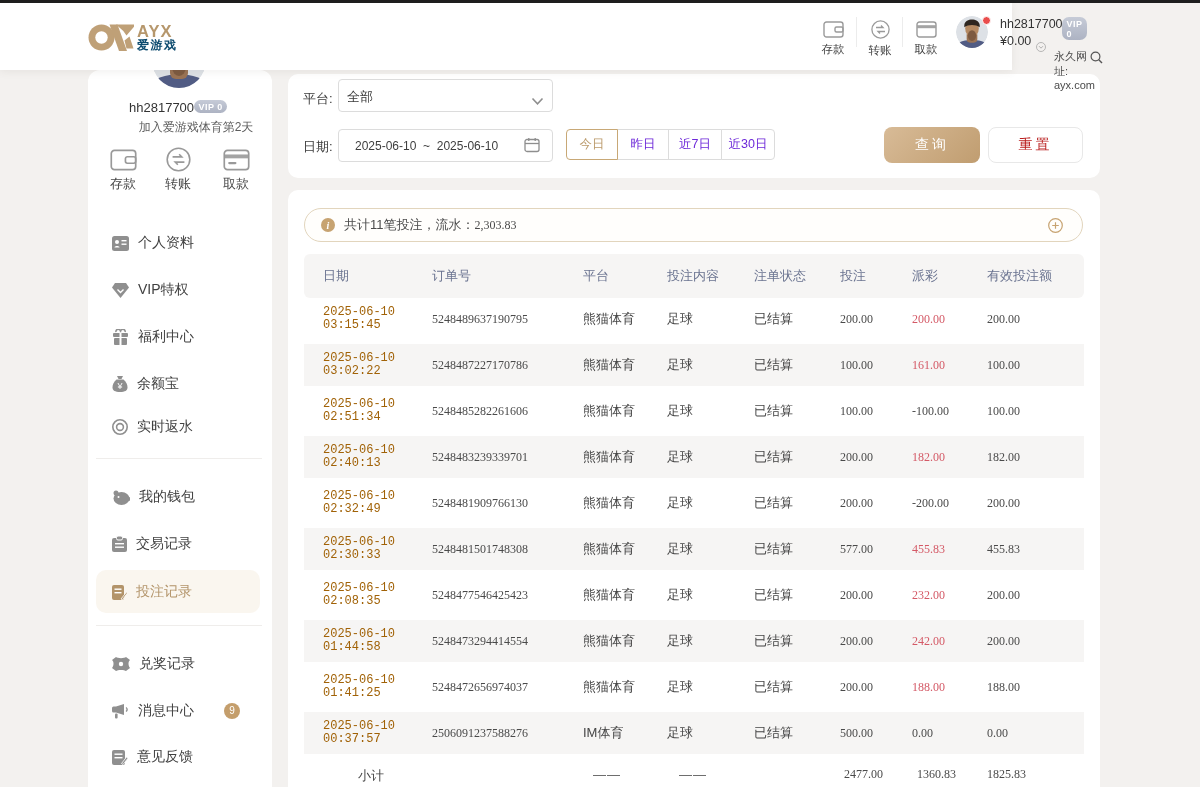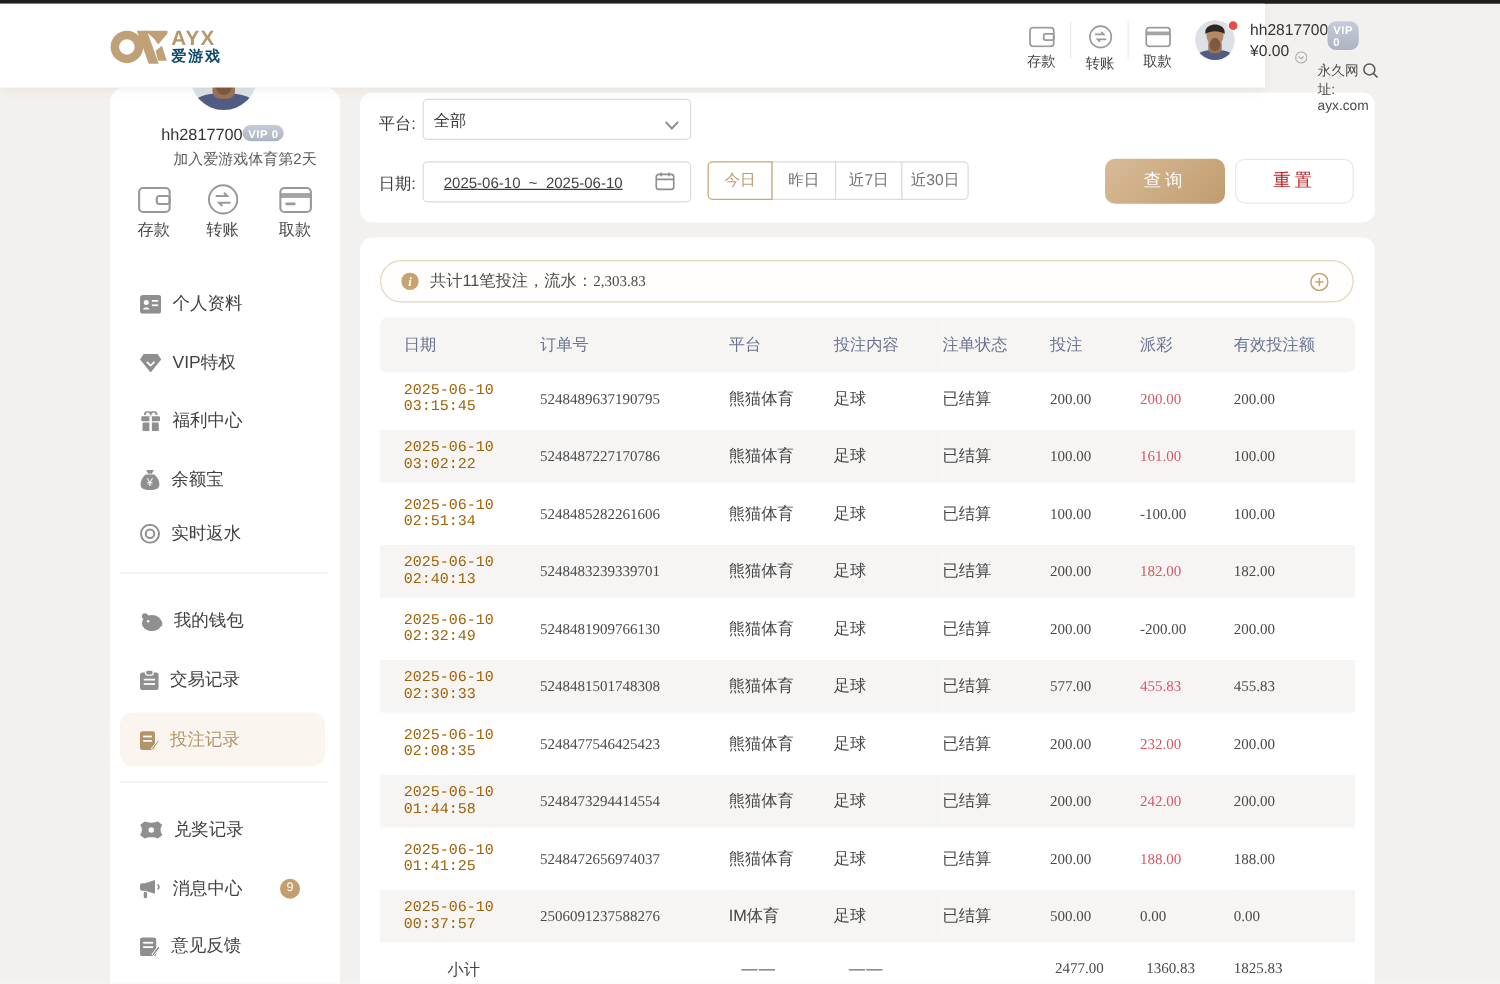--- a/index.html
+++ b/index.html
@@ -16,21 +16,21 @@
 .sidebar{left:88px;top:70px;width:184px;height:717px;background:#fff;border-radius:12px 12px 0 0;}
 .avatar-big{left:152px;top:34px;width:54px;height:54px;border-radius:50%;overflow:hidden;z-index:6;}
 .scenter{left:88px;width:184px;text-align:center;padding-left:16px;}
 .menu-item{left:100px;width:160px;height:36px;display:flex;align-items:center;color:#414141;font-size:14px;}
 .menu-item svg{margin-left:12px;margin-right:9px;flex:none;}
 .hl{left:96px;width:164px;height:43px;background:#faf6ef;border-radius:10px;}
 .sdiv{left:96px;width:166px;height:1px;background:#efedeb;}
 .panel{background:#fff;border-radius:10px;}
 .flabel{font-size:13px;color:#3c3c3c;}
 .selbox{left:338px;width:213px;height:31px;border:1px solid #dcdcdc;border-radius:4px;background:#fff;}
-.grpbtn{height:29px;border:1px solid #dcdcdc;background:#fff;font-size:12.5px;color:#737373;display:inline-flex;align-items:center;justify-content:center;box-sizing:content-box;}
+.grpbtn{height:29px;border:1px solid #dcdcdc;background:#fff;font-size:12.5px;color:#6d28d9;display:inline-flex;align-items:center;justify-content:center;box-sizing:content-box;}
 .sumbar{left:304px;top:208px;width:777px;height:32px;border:1px solid #e2d5bd;border-radius:17px;background:#fffefc;display:flex;align-items:center;}
 table{border-collapse:collapse;table-layout:fixed;width:780px;}
 td,th{padding:0;margin:0;font-weight:400;vertical-align:middle;text-align:left;}
 thead th{height:44px;background:#f6f5f4;color:#6a7390;font-size:13px;}
 thead th:first-child{border-radius:6px 0 0 6px;padding-left:19px;}
 thead th:last-child{border-radius:0 6px 6px 0;}
 tbody td{height:42px;border-bottom:4px solid #fff;font-size:13px;color:#454545;}
 tbody tr.g td{background:#f6f5f4;}
 tbody tr.sub td{height:40px;vertical-align:top;padding-top:9px;}
 tbody td:first-child{padding-left:19px;}
@@ -197,21 +197,21 @@
 
 <div class="abs panel" style="left:288px;top:74px;width:812px;height:104px;"></div>
 <div class="abs flabel" style="left:303px;top:90px;">平台:</div>
 <div class="abs selbox" style="top:79px;"></div>
 <div class="abs" style="left:347px;top:88px;font-size:13px;color:#3a3a3a;">全部</div>
 <div class="abs" style="left:531px;top:92px;"><svg width="13" height="9" viewBox="0 0 13 9">
       <path d="M1.5 1.5 L6.5 6.8 L11.5 1.5" fill="none" stroke="#8e8e8e" stroke-width="1.6"></path>
     </svg></div>
 <div class="abs flabel" style="left:303px;top:138px;">日期:</div>
 <div class="abs selbox" style="top:129px;"></div>
-<div class="abs" style="left:355px;top:139px;font-size:12px;color:#3e3e3e;text-decoration:underline;">2025-06-10&nbsp; ~ &nbsp;2025-06-10</div>
+<div class="abs" style="left:355px;top:139px;font-size:12px;color:#3e3e3e;">2025-06-10&nbsp; ~ &nbsp;2025-06-10</div>
 <div class="abs" style="left:524px;top:137px;"><svg width="16" height="16" viewBox="0 0 16 16">
       <rect x="1" y="2.5" width="14" height="12" rx="2" fill="none" stroke="#8e8e8e" stroke-width="1.3"></rect>
       <path d="M1 6.5 h14" stroke="#8e8e8e" stroke-width="1.3"></path>
       <path d="M4.8 1 v3 M11.2 1 v3" stroke="#8e8e8e" stroke-width="1.3"></path>
     </svg></div>
 <div class="abs" style="left:566px;top:129px;display:flex;">
   <div class="grpbtn" style="width:50px;border-color:#c8a876;color:#bb9a6b;border-radius:4px 0 0 4px;position:relative;z-index:2;">今日</div>
   <div class="grpbtn" style="width:50px;margin-left:-1px;">昨日</div>
   <div class="grpbtn" style="width:52px;margin-left:-1px;text-align:right;">近7日</div>
   <div class="grpbtn" style="width:52px;margin-left:-1px;border-radius:0 4px 4px 0;">近30日</div>

